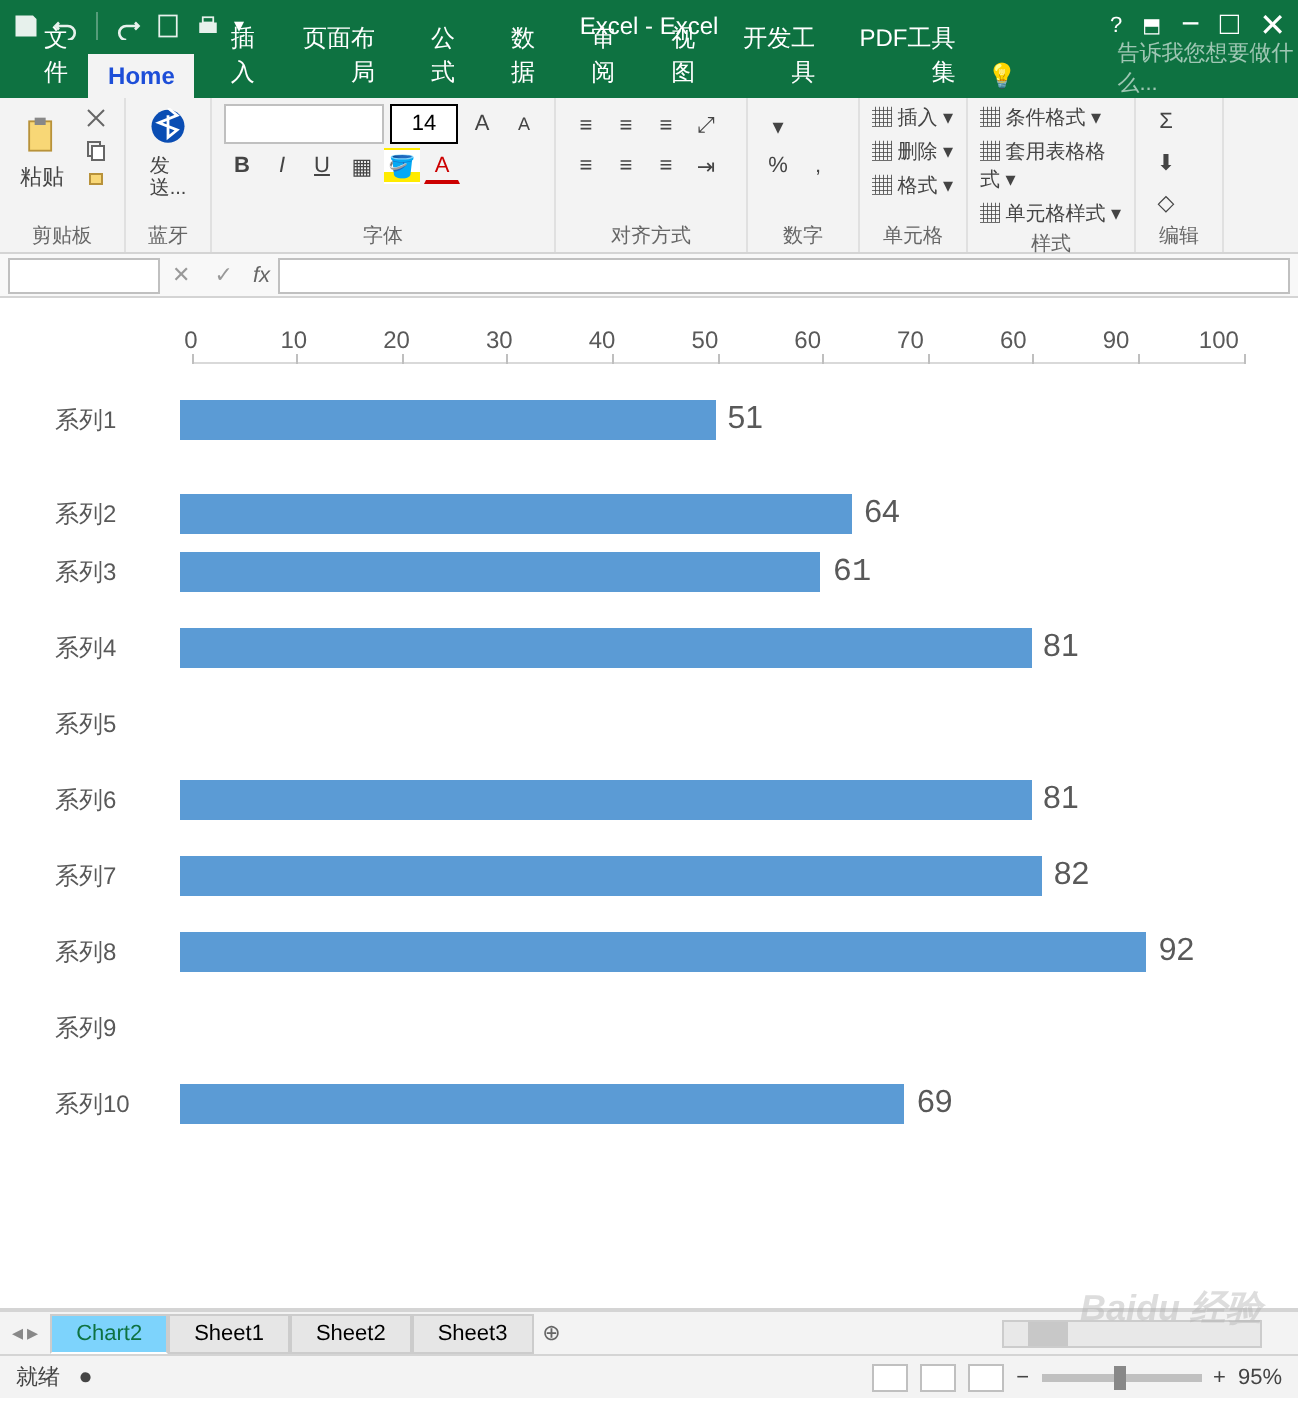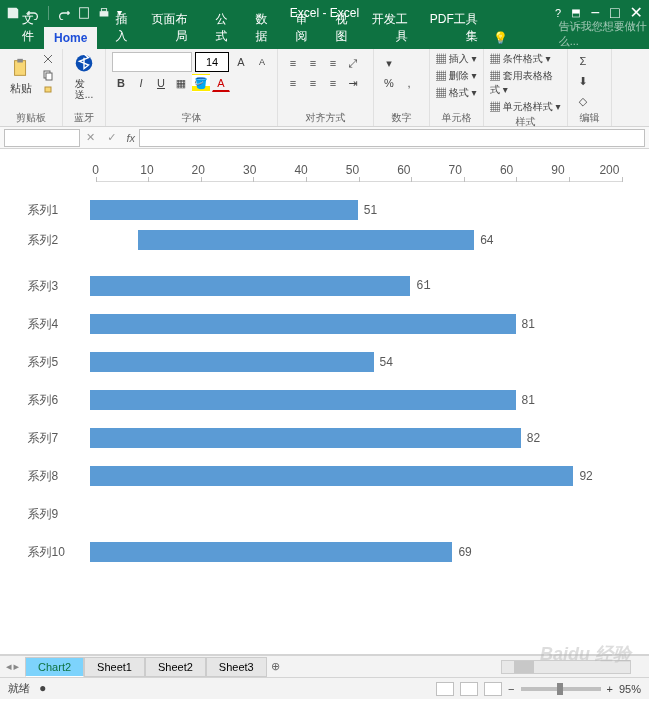--- a/index.html
+++ b/index.html
@@ -47,21 +47,21 @@
 .chart-container { background: #fff; height: 506px; position: relative; border-bottom: 1px solid #d4d4d4; padding: 32px 24px 24px 24px; }
 .chart-plot { position: relative; width: 594px; height: 420px; margin: 0 auto; }
 .axis-top { position: absolute; top: -18px; left: 68px; right: 0; display: flex; justify-content: space-between; font-size: 12px; color: #595959; }
 .axis-top span { width: 24px; text-align: center; margin-left: -12px; }
 .grid-area { position: absolute; left: 68px; top: 0; right: 0; bottom: 0; border-top: 1px solid #d9d9d9; }
 .gridline { position: absolute; top: -5px; width: 1px; height: 5px; background: #bfbfbf; }
 .bar-row { position: absolute; left: 0; right: 0; height: 38px; display: flex; align-items: center; }
 .cat-label { width: 62px; font-size: 12px; color: #595959; padding-right: 6px; }
 .bar-track { flex: 1; position: relative; height: 20px; }
 .bar { position: absolute; left: 0; top: 0; height: 20px; background: #5b9bd5; }
-.bar-value { position: absolute; top: 0; font-size: 12px; color: #595959; line-height: 20px; }
+.bar-value { position: absolute; top: 0; font-size: 16px; color: #595959; line-height: 20px; }
 
 
 .sheet-tabs { background: #f3f3f3; height: 22px; display: flex; align-items: center; font-size: 11px; border-top: 1px solid #d4d4d4; }
 .tab-nav { display: flex; gap: 2px; padding: 0 6px; color: #888; }
 .sheet-tab { padding: 3px 12px; background: #e6e6e6; border: 1px solid #ccc; cursor: pointer; }
 .sheet-tab.active { background: #7dd3fc; border-bottom-color: #fff; color: #0e7241; font-weight: 400; }
 .add-sheet { width: 18px; text-align: center; color: #666; cursor: pointer; }
 .hscroll { margin-left: auto; width: 130px; height: 14px; background: #e8e8e8; border: 1px solid #ccc; margin-right: 18px; position: relative; }
 .hscroll-thumb { position: absolute; left: 12px; width: 20px; top: 0; bottom: 0; background: #c8c8c8; }
 
@@ -265,21 +265,21 @@
         <span>0</span>
         <span>10</span>
         <span>20</span>
         <span>30</span>
         <span>40</span>
         <span>50</span>
         <span>60</span>
         <span>70</span>
         <span>60</span>
         <span>90</span>
-        <span>200</span>
+        <span>100</span>
       </div>
     <div class="grid-area" id="grid-area">
         <div class="gridline" style="left: 0px;"></div>
         <div class="gridline" style="left: 52.6px;"></div>
         <div class="gridline" style="left: 105.2px;"></div>
         <div class="gridline" style="left: 157.8px;"></div>
         <div class="gridline" style="left: 210.4px;"></div>
         <div class="gridline" style="left: 263px;"></div>
         <div class="gridline" style="left: 315.6px;"></div>
         <div class="gridline" style="left: 368.2px;"></div>
@@ -288,21 +288,21 @@
         <div class="gridline" style="left: 526px;"></div>
       </div>
     <div id="bars">
         <div class="bar-row" style="top: 10px;">
           <div class="cat-label">系列1</div>
           <div class="bar-track">
             <div class="bar" style="width: 268.26px; background: rgb(91, 155, 213);"></div>
             <div class="bar-value" style="left: 274.26px;">51</div>
           </div>
         </div>
-        <div class="bar-row" style="top: 40px; gap: 48px;">
+        <div class="bar-row" style="top: 57px;">
           <div class="cat-label">系列2</div>
           <div class="bar-track">
             <div class="bar" style="width: 336.64px; background: rgb(91, 155, 213);"></div>
             <div class="bar-value" style="left: 342.64px; text-align: right;">64</div>
           </div>
         </div>
         <div class="bar-row" style="top: 86px;">
           <div class="cat-label">系列3</div>
           <div class="bar-track">
             <div class="bar" style="width: 320.86px; background: rgb(91, 155, 213);"></div>
@@ -311,24 +311,20 @@
         </div>
         <div class="bar-row" style="top: 124px;">
           <div class="cat-label">系列4</div>
           <div class="bar-track">
             <div class="bar" style="width: 426.06px; background: rgb(91, 155, 213);"></div>
             <div class="bar-value" style="left: 432.06px;">81</div>
           </div>
         </div>
         <div class="bar-row" style="top: 162px;">
           <div class="cat-label">系列5</div>
-          <div class="bar-track">
-            <div class="bar" style="width: 284.04px; background: rgb(91, 155, 213);"></div>
-            <div class="bar-value" style="left: 290.04px;">54</div>
-          </div>
         </div>
         <div class="bar-row" style="top: 200px;">
           <div class="cat-label">系列6</div>
           <div class="bar-track">
             <div class="bar" style="width: 426.06px; background: rgb(91, 155, 213);"></div>
             <div class="bar-value" style="left: 432.06px;">81</div>
           </div>
         </div>
         <div class="bar-row" style="top: 238px;">
           <div class="cat-label">系列7</div>

